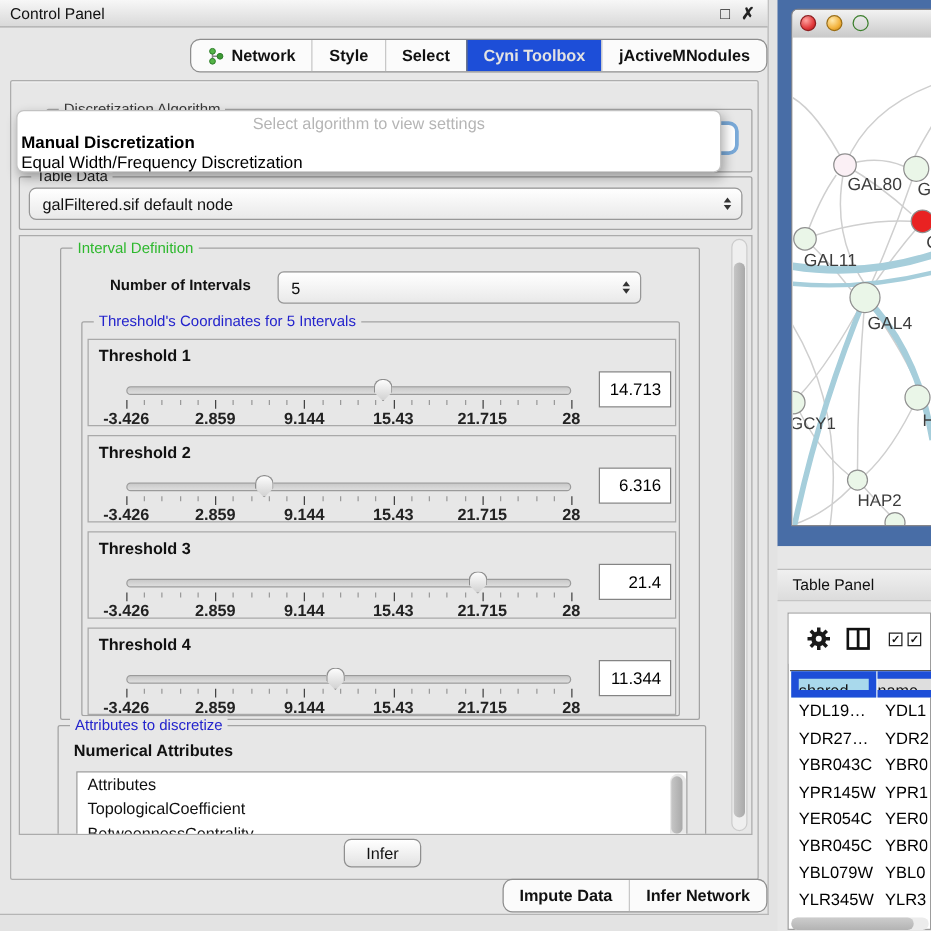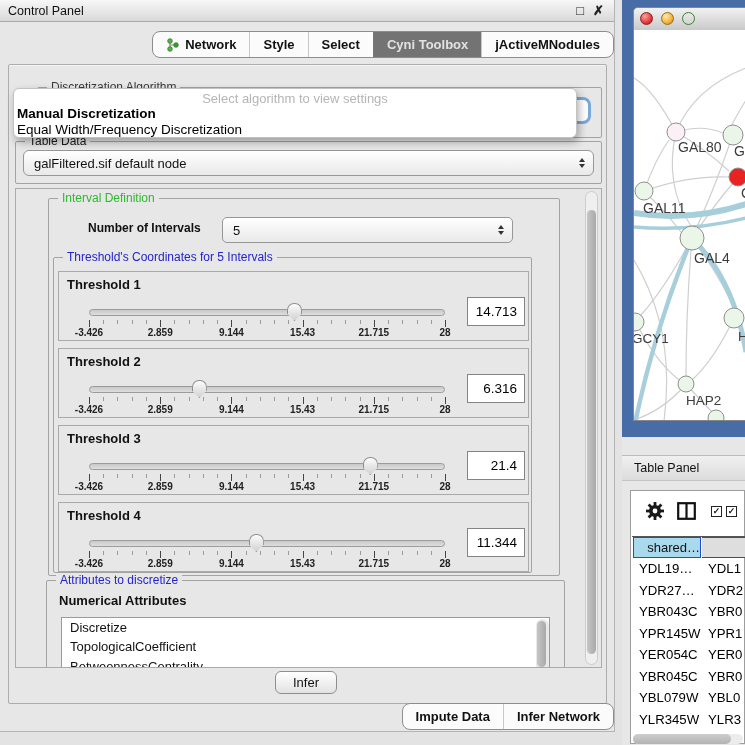--- a/index.html
+++ b/index.html
@@ -11,21 +11,21 @@
   #cp-titlebar{position:absolute;left:0;top:0;width:614px;height:22px;background:linear-gradient(#f7f7f7,#d9d9d9);border-bottom:1px solid #a9a9a9;font-size:12.5px;color:#111;line-height:22px;box-sizing:border-box;padding-left:8px;}
   #cp-winicons{position:absolute;right:10px;top:0;height:22px;display:flex;gap:9px;align-items:center;font-size:13px;font-weight:bold;color:#222;}
 
   
   .tabbar{position:absolute;left:0;width:614px;display:flex;justify-content:flex-end;}
   #top-tabbar{top:31px;}
   #bottom-tabbar{top:703px;}
   .tabstrip{display:inline-flex;border:1.5px solid #8d8d8d;border-radius:8px;overflow:hidden;background:#fbfbfb;height:25px;}
   .tab{padding:0 13px;line-height:25px;font-size:13px;font-weight:bold;color:#111;display:flex;align-items:center;gap:5px;cursor:default;}
   .tab + .tab{border-left:1px solid #c8c8c8;}
-  .tab.selected{background:#737373;color:#e2e2e2;border-left-color:#767676;}
+  .tab.selected{background:#1d4ed8;color:#e2e2e2;border-left-color:#767676;}
   .tab-icon{display:inline-flex;width:14px;height:14px;}
 
   #outer-panel{position:absolute;left:8px;top:64px;width:597px;height:638px;border:1px solid #adadad;border-radius:2px;background:#e7e7e7;box-shadow:inset 0 1px 0 #f4f4f4;}
 
   
   .tbox{position:absolute;border:1px solid #a3a3a3;border-radius:2px;box-sizing:border-box;}
   .tbox-label{position:absolute;top:-8px;left:9px;background:#e7e7e7;padding:0 4px;font-size:12px;white-space:nowrap;}
   .lbl-black{color:#1a1a1a;}
   .lbl-gray{color:#3a3a3a;}
   .lbl-green{color:#2eb82e;}
@@ -52,31 +52,31 @@
   
   #inner-panel{position:absolute;left:14px;top:187px;width:587px;height:480px;border:1px solid #ababab;background:#e7e7e7;overflow:hidden;box-sizing:border-box;}
   .vscroll{position:absolute;background:#efefef;border:1px solid #cccccc;border-radius:7px;box-sizing:border-box;}
   .vscroll .thumb-v{position:absolute;left:1px;width:9px;background:linear-gradient(90deg,#c6c6c6,#a9a9a9);border-radius:5px;}
   #inner-scrollbar{left:569px;top:2px;width:13px;height:474px;}
   #inner-scrollbar .thumb-v{top:18px;height:444px;}
 
   #interval-box{left:32px;top:9px;width:512px;height:378px;}
   #noi-label{position:absolute;left:39px;top:22px;font-size:12px;font-weight:bold;color:#111;}
   #noi-combo{left:173px;top:18px;width:291px;height:26px;}
-  #thresh-box{left:4px;top:58px;width:479px;height:316px;}
+  #thresh-box{left:16px;top:58px;width:479px;height:316px;}
 
   .threshold-box{position:absolute;left:4px;width:471px;height:70px;border:1px solid #a9a9a9;background:#e7e7e7;box-sizing:border-box;}
   .th-label{position:absolute;left:8px;top:5px;font-size:13px;font-weight:bold;color:#111;}
   .track{position:absolute;left:30px;top:37px;width:356px;height:7px;border:1px solid #9b9b9b;border-radius:4px;background:linear-gradient(#c9c9c9,#dedede);box-sizing:border-box;}
   .thumb{position:absolute;width:15px;height:18px;top:31px;background:linear-gradient(#ffffff,#cfcfcf);border-radius:7px 7px 3px 3px;clip-path:polygon(0 0,100% 0,100% 58%,50% 100%,0 58%);box-shadow:inset 0 0 0 1px #8e8e8e;}
   .ticks{position:absolute;left:30px;top:48px;width:356px;height:7px;}
   .ticks i{position:absolute;top:0;width:1px;background:#9a9a9a;height:4px;}
   .ticks i.major{background:#444;height:7px;}
   .tick-labels{position:absolute;left:30px;top:55px;width:356px;height:12px;}
-  .tick-labels span{position:absolute;transform:translateX(-50%);font-size:10px;font-weight:bold;color:#222;white-space:nowrap;}
+  .tick-labels span{position:absolute;transform:translateX(-50%);font-size:13px;font-weight:bold;color:#222;white-space:nowrap;}
   .th-value{position:absolute;left:408px;top:25px;width:58px;height:29px;background:#fff;border:1px solid #848484;box-sizing:border-box;font-size:13.5px;line-height:27px;text-align:right;padding-right:7px;color:#000;}
 
   #attr-box{left:30px;top:391px;width:519px;height:100px;}
   #attr-title{position:absolute;left:12px;top:12px;font-size:13px;font-weight:bold;color:#111;}
   #attr-list{position:absolute;left:14px;top:36px;width:489px;height:60px;background:#fff;border:1px solid #9a9a9a;box-sizing:border-box;overflow:hidden;}
   .attr-item{font-size:13px;line-height:19.3px;padding-left:8px;color:#111;white-space:nowrap;}
   #attr-scrollbar{left:474px;top:1px;width:13px;height:58px;border:none;background:#e9e9e9;}
   #attr-scrollbar .thumb-v{top:2px;height:46px;}
 
   #apply-btn{position:absolute;left:274px;top:670px;width:62px;height:23px;background:linear-gradient(#ffffff,#e2e2e2);border:1px solid #8f8f8f;border-radius:6px;font-size:13px;color:#111;text-align:center;line-height:21px;box-sizing:border-box;}
@@ -91,21 +91,21 @@
   #tl-green{left:48px;background:radial-gradient(circle at 35% 30%,#d9f6c8,#69c750 60%,#378c27;);border:1px solid #3c7f2d;}
   #net-canvas{position:absolute;left:0;top:22px;width:118px;height:391px;background:#fff;overflow:hidden;}
 
   
   #tp-section{position:absolute;left:622px;top:437px;width:123px;height:308px;background:#e7e7e7;}
   #tp-header{position:absolute;left:0;top:18px;width:123px;height:26px;background:linear-gradient(#f0f0f0,#dcdcdc);border-top:1px solid #bdbdbd;border-bottom:1px solid #c5c5c5;box-sizing:border-box;font-size:12.5px;color:#111;line-height:25px;padding-left:12px;}
   #tp-container{position:absolute;left:8px;top:53px;width:115px;height:254px;background:#fff;border:1px solid #9d9d9d;box-sizing:border-box;}
   #tp-toolbar{position:absolute;left:0;top:0;width:100%;height:40px;background:#fff;}
   .cb{position:absolute;top:15px;width:11px;height:11px;border:1.5px solid #222;box-sizing:border-box;font-size:9px;line-height:8px;text-align:center;color:#111;font-weight:bold;}
   #tp-colhead{position:absolute;left:1px;top:45px;width:160px;height:22px;border-top:1.5px solid #555;}
-  .hcell{position:absolute;top:0;height:21px;box-sizing:border-box;border:1px solid #1d4ed8;font-size:13px;text-align:right;line-height:19px;color:#111;overflow:hidden;}
+  .hcell{position:absolute;top:0;height:21px;box-sizing:border-box;border:6px solid #1d4ed8;font-size:13px;text-align:left;line-height:19px;color:#111;overflow:hidden;}
   #hcell-1{left:1px;width:68px;background:#a9d9ec;}
   #hcell-2{left:70px;width:84px;background:#dedede;border-left:none;}
   #tp-rows{position:absolute;left:1px;top:67px;width:158px;height:176px;overflow:hidden;}
   .trow{height:21.5px;display:flex;align-items:center;font-size:13.2px;color:#000;}
   .trow .c1{width:62px;padding-left:7px;overflow:hidden;white-space:nowrap;}
   .trow .c2{padding-left:7px;overflow:hidden;white-space:nowrap;}
   #tp-hscroll{position:absolute;left:2px;top:243px;width:110px;height:10px;background:#ececec;border-radius:5px;}
   #tp-hscroll .thumb-h{position:absolute;left:0;top:0;width:98px;height:10px;background:linear-gradient(#cdcdcd,#b3b3b3);border-radius:5px;}
 </style>
 </head>
@@ -378,21 +378,21 @@
   </div>
 </div>
           </div>
         </div>
 
         <div class="tbox" id="attr-box">
           <span class="tbox-label lbl-blue">Attributes to discretize</span>
           <span id="attr-title">Numerical Attributes</span>
           <div id="attr-list">
             <div id="attr-items">
-  <div class="attr-item">Discretize</div>
+  <div class="attr-item">Attributes</div>
 
   <div class="attr-item">TopologicalCoefficient</div>
 
   <div class="attr-item">BetweennessCentrality</div>
 </div>
             <div class="vscroll" id="attr-scrollbar">
                 <div class="thumb-v"></div>
               </div>
           </div>
         </div>

